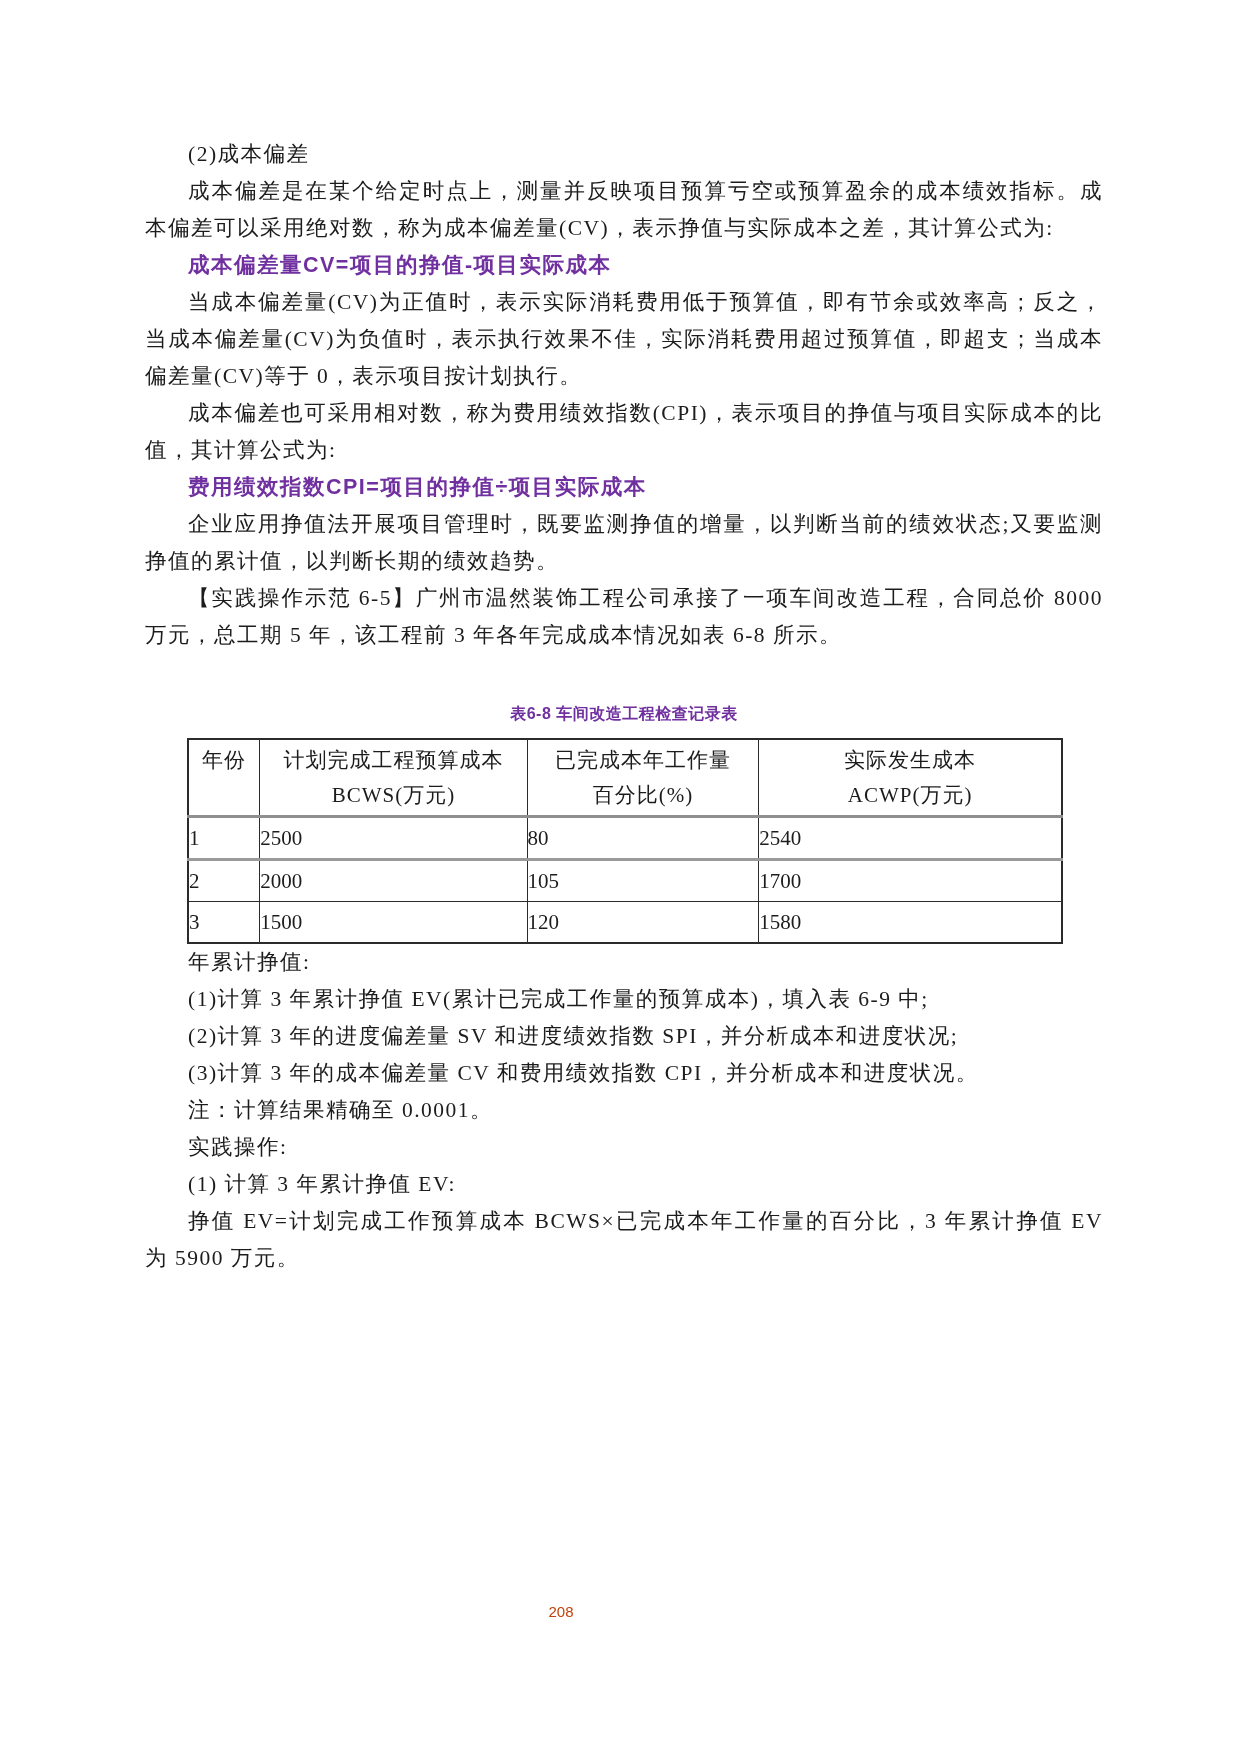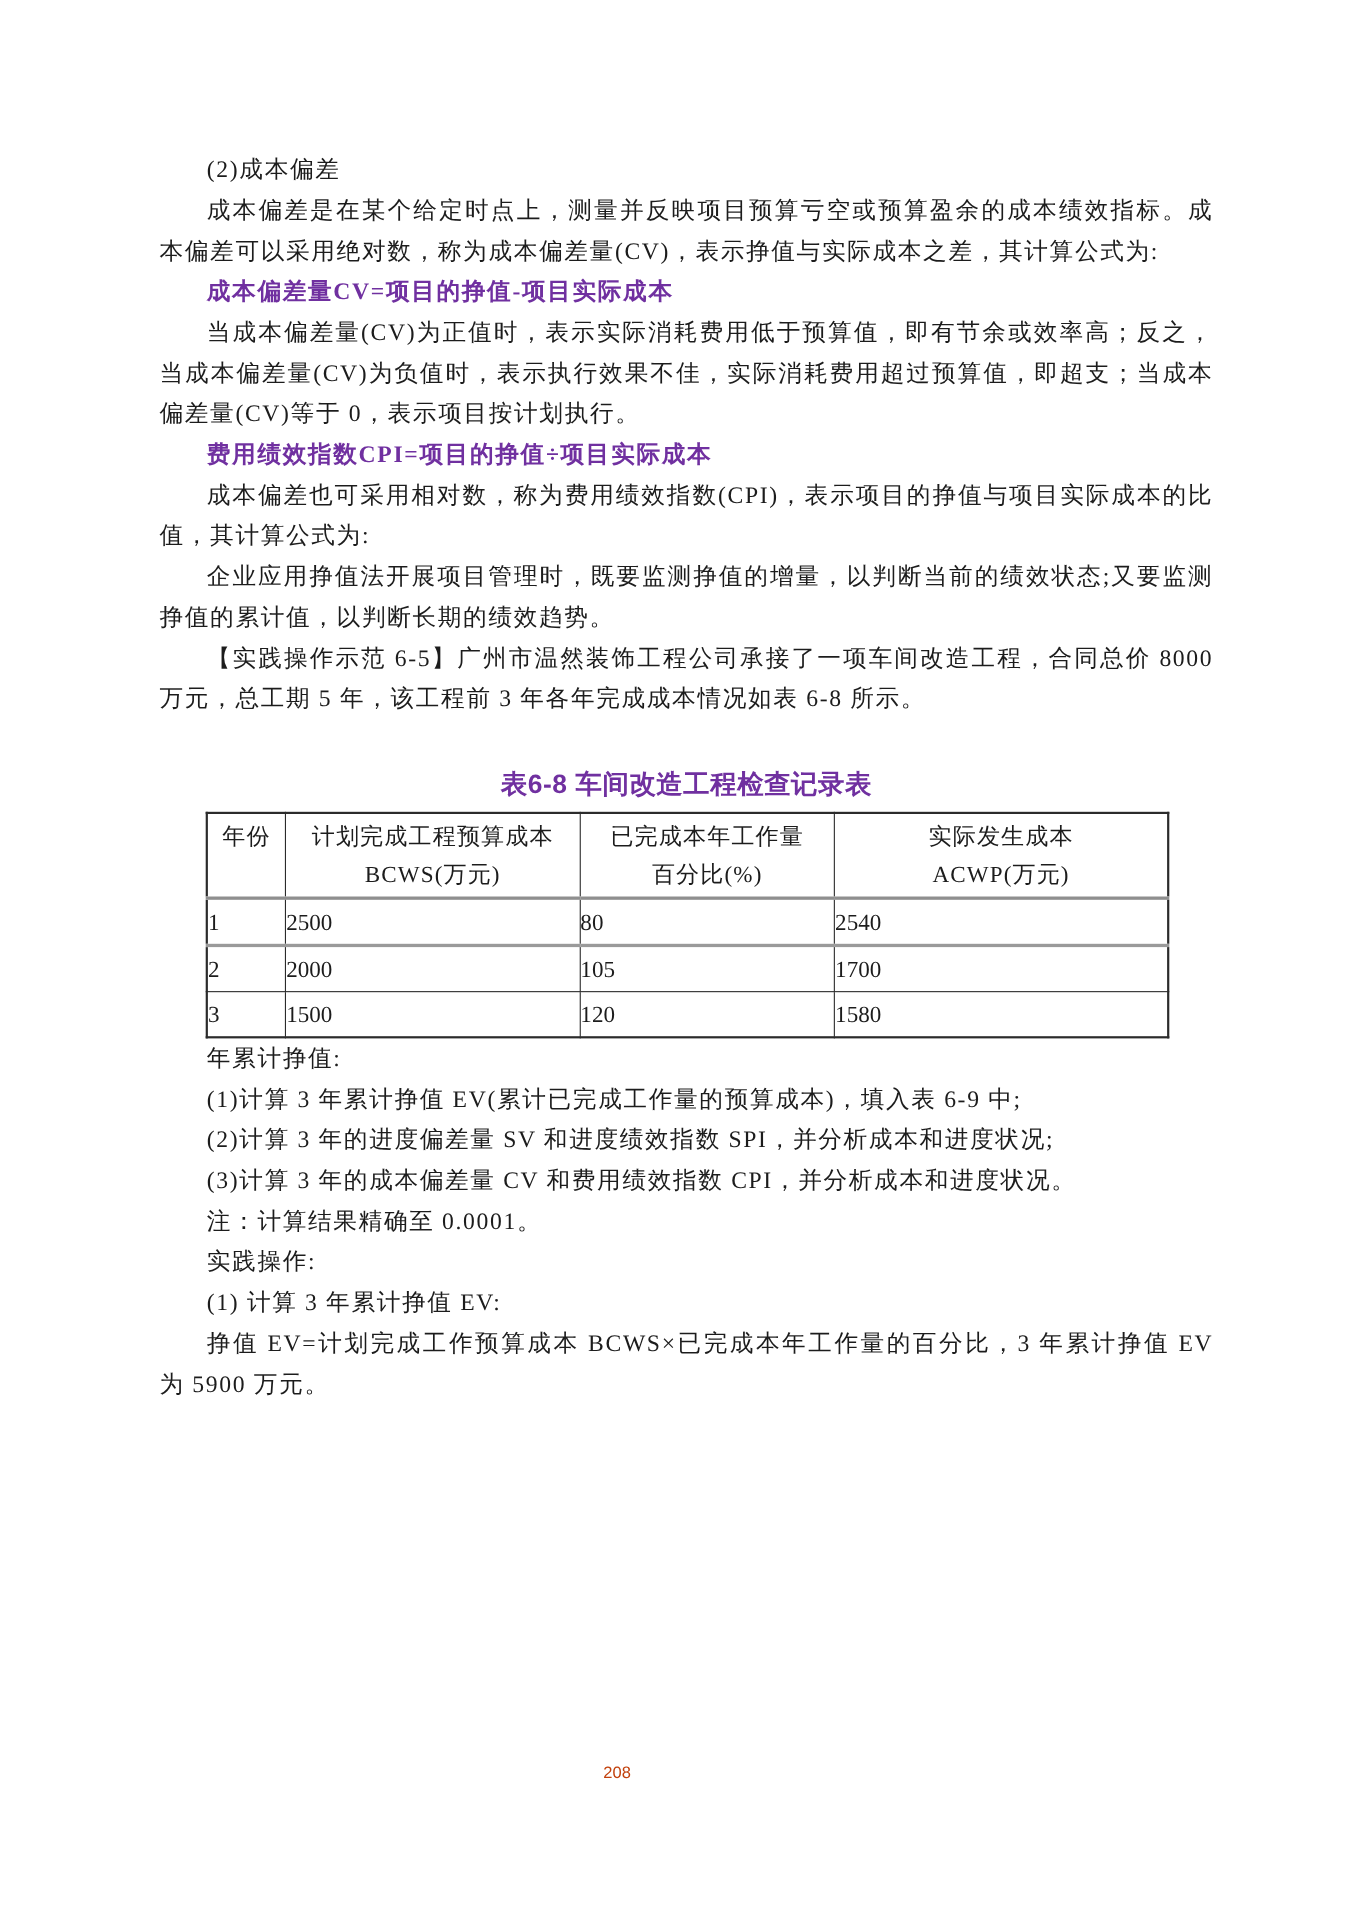--- a/index.html
+++ b/index.html
@@ -22,33 +22,33 @@
     line-height:37px;
     letter-spacing:1.5px;
     text-align:justify;
     text-indent:2em;
   }
   .formula {
     margin:5px 0 6px 0;
     text-align:center;
     text-indent:0;
     color:#7030A0;
-    font-family:Liberation Serif, serif;
+    font-family:Liberation Sans, sans-serif;
     font-weight:bold;
     font-size:22px;
     line-height:40px;
     letter-spacing:0.5px;
   }
   .table-title {
     margin:46px 0 10px 0;
     text-align:center;
     color:#7030A0;
     font-family:"Liberation Sans","DejaVu Sans",sans-serif;
     font-weight:bold;
-    font-size:24px;
+    font-size:16px;
     line-height:28px;
     letter-spacing:0.5px;
   }
   table.record {
     border-collapse:collapse;
     width:876px;
     margin-left:42px;
     table-layout:fixed;
     font-size:21px;
   }
@@ -85,22 +85,22 @@
 </head>
 <body>
 
 <div class="page">
   <div class="content">
 
     <p class="body">(2)成本偏差</p>
     <p class="body">成本偏差是在某个给定时点上，测量并反映项目预算亏空或预算盈余的成本绩效指标。成本偏差可以采用绝对数，称为成本偏差量(CV)，表示挣值与实际成本之差，其计算公式为:</p>
     <p class="body formula">成本偏差量CV=项目的挣值-项目实际成本</p>
     <p class="body">当成本偏差量(CV)为正值时，表示实际消耗费用低于预算值，即有节余或效率高；反之，当成本偏差量(CV)为负值时，表示执行效果不佳，实际消耗费用超过预算值，即超支；当成本偏差量(CV)等于 0，表示项目按计划执行。</p>
+    <p class="body">成本偏差也可采用相对数，称为费用绩效指数(CPI)，表示项目的挣值与项目实际成本的比值，其计算公式为:</p>
     <p class="body formula">费用绩效指数CPI=项目的挣值÷项目实际成本</p>
-    <p class="body">成本偏差也可采用相对数，称为费用绩效指数(CPI)，表示项目的挣值与项目实际成本的比值，其计算公式为:</p>
     <p class="body">企业应用挣值法开展项目管理时，既要监测挣值的增量，以判断当前的绩效状态;又要监测挣值的累计值，以判断长期的绩效趋势。</p>
     <p class="body">【实践操作示范 6-5】广州市温然装饰工程公司承接了一项车间改造工程，合同总价 8000 万元，总工期 5 年，该工程前 3 年各年完成成本情况如表 6-8 所示。</p>
 
     <div class="table-title">表6-8 车间改造工程检查记录表</div>
 
     <table class="record">
       <colgroup>
           <col class="c1">
           <col class="c2">
           <col class="c3">

